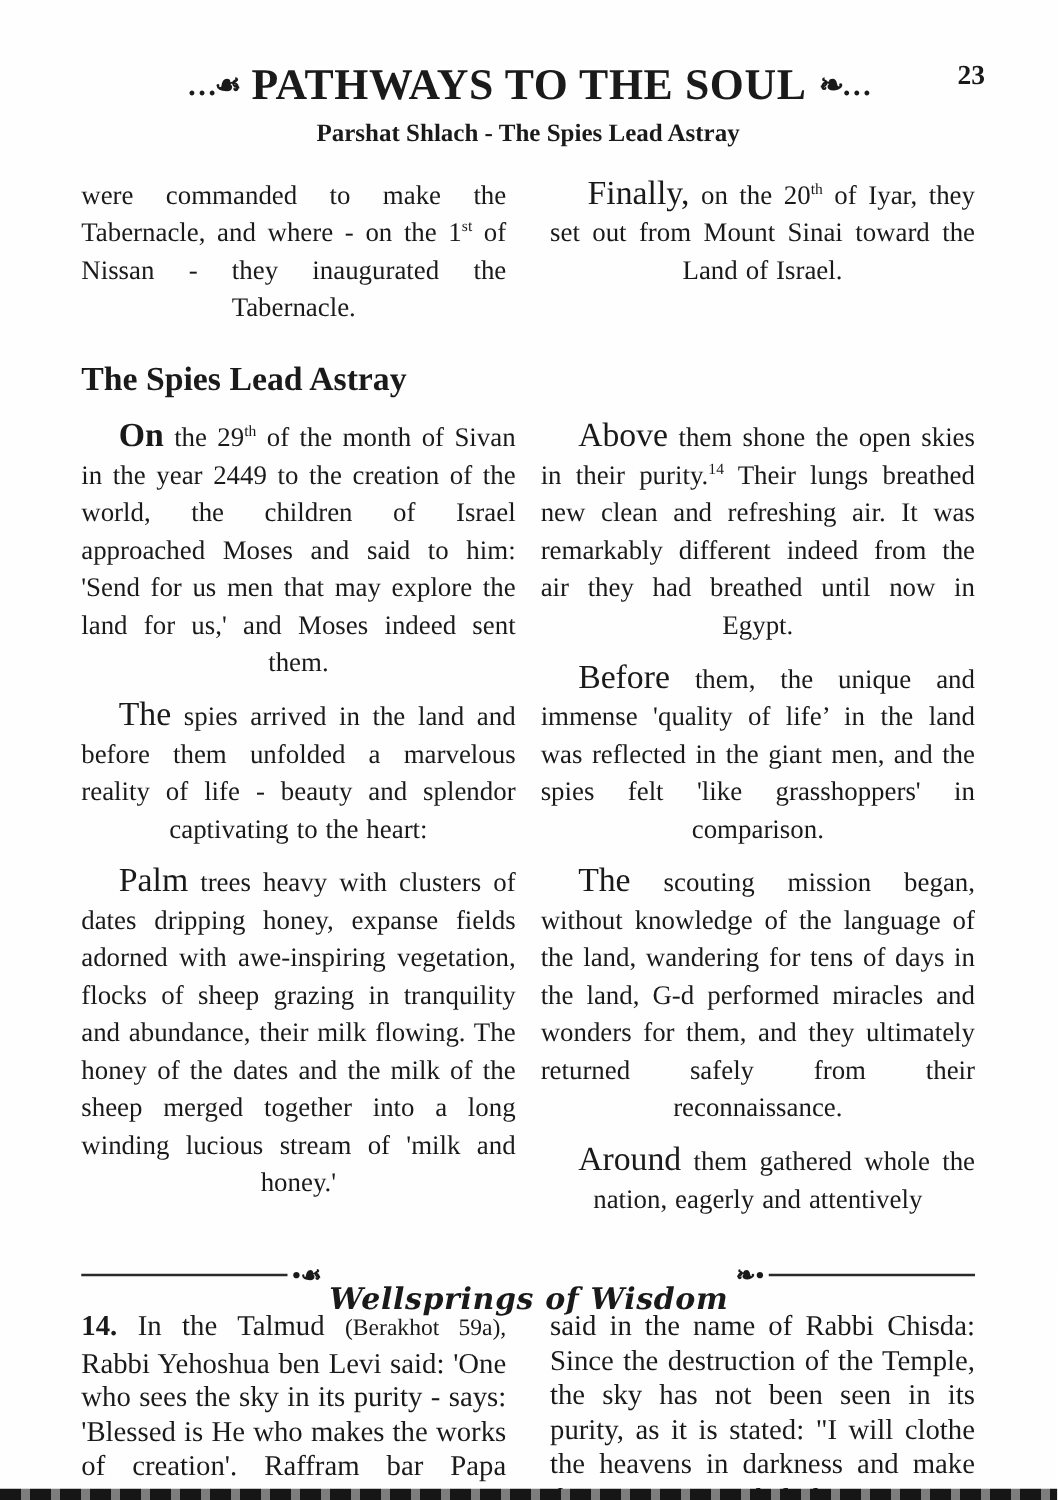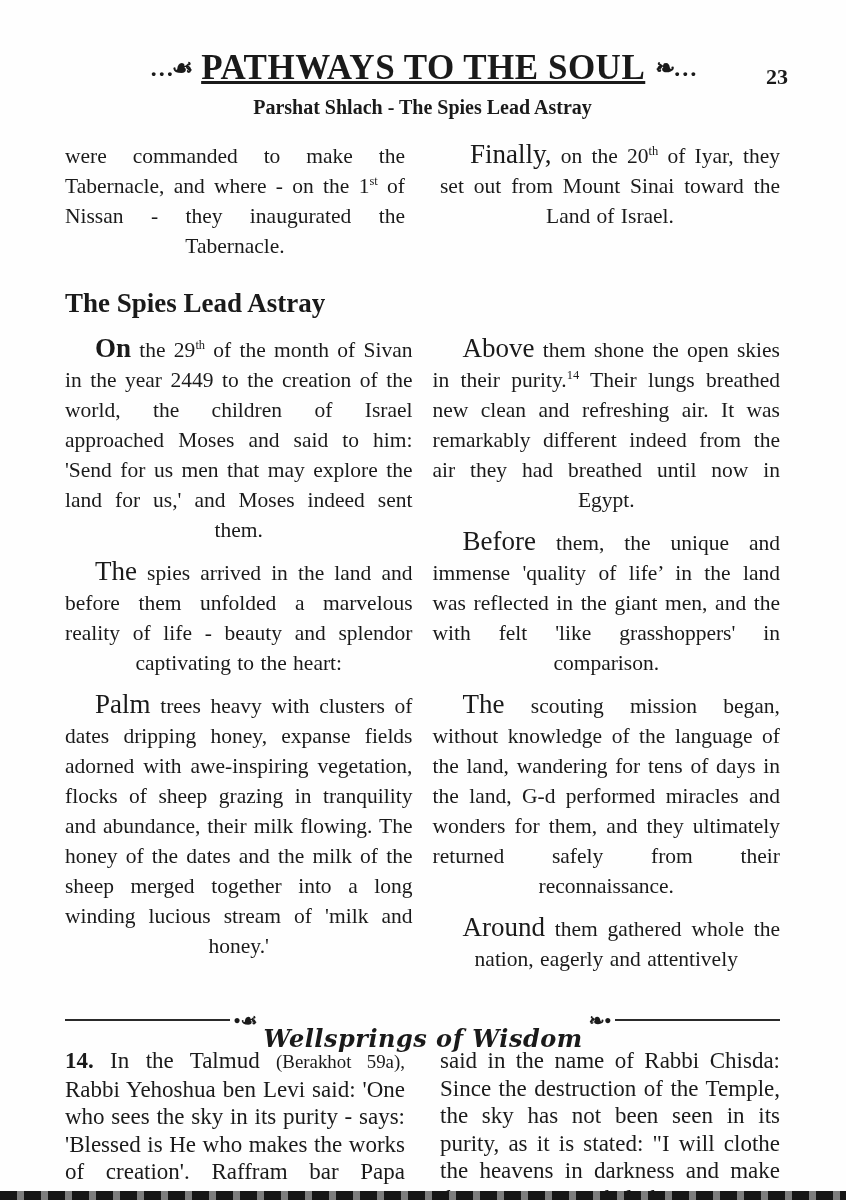--- a/index.html
+++ b/index.html
@@ -23,27 +23,26 @@
     align-items: center;
     justify-content: center;
     gap: 10px;
     height: 48px;
   }
   .title {
     font-size: 35px;
     font-weight: 700;
     letter-spacing: 0.5px;
     white-space: nowrap;
-    text-decoration: underline;
   }
   .ornament { font-size: 24px; font-weight: 700; letter-spacing: -2px; }
   .page-number {
     position: absolute;
     right: -8px;
-    top: 20px;
+    top: 3px;
     font-size: 22px;
     font-weight: 700;
   }
   .subtitle {
     text-align: center;
     font-size: 20px;
     font-weight: 700;
     margin-top: 4px;
   }
 
@@ -153,21 +152,21 @@
     <div class="section-heading">The Spies Lead Astray</div>
 
     <div class="cols main-cols">
       <div class="col">
           <p class="para indent"><span class="seg-bold-lead">On</span><span class="seg-normal"> the 29</span><span class="seg-sup">th</span><span class="seg-normal"> of the month of Sivan in the year 2449 to the creation of the world, the children of Israel approached Moses and said to him: 'Send for us men that may explore the land for us,' and Moses indeed sent them.</span></p>
           <p class="para indent"><span class="seg-lead">The</span><span class="seg-normal"> spies arrived in the land and before them unfolded a marvelous reality of life - beauty and splendor captivating to the heart:</span></p>
           <p class="para indent"><span class="seg-lead">Palm</span><span class="seg-normal"> trees heavy with clusters of dates dripping honey, expanse fields adorned with awe-inspiring vegetation, flocks of sheep grazing in tranquility and abundance, their milk flowing. The honey of the dates and the milk of the sheep merged together into a long winding lucious stream of 'milk and honey.'</span></p>
         </div>
       <div class="col">
           <p class="para indent"><span class="seg-lead">Above</span><span class="seg-normal"> them shone the open skies in their purity.</span><span class="seg-sup">14</span><span class="seg-normal"> Their lungs breathed new clean and refreshing air. It was remarkably different indeed from the air they had breathed until now in Egypt.</span></p>
-          <p class="para indent"><span class="seg-lead">Before</span><span class="seg-normal"> them, the unique and immense 'quality of life’ in the land was reflected in the giant men, and the with felt 'like grasshoppers' in comparison.</span></p>
+          <p class="para indent"><span class="seg-lead">Before</span><span class="seg-normal"> them, the unique and immense 'quality of life’ in the land was reflected in the giant men, and the spies felt 'like grasshoppers' in comparison.</span></p>
           <p class="para indent"><span class="seg-lead">The</span><span class="seg-normal"> scouting mission began, without knowledge of the language of the land, wandering for tens of days in the land, G-d performed miracles and wonders for them, and they ultimately returned safely from their reconnaissance.</span></p>
           <p class="para indent"><span class="seg-lead">Around</span><span class="seg-normal"> them gathered whole the nation, eagerly and attentively</span></p>
         </div>
     </div>
 
     <div class="divider">
       <span class="line"></span>
       <span class="label-wrap">
         <span class="orn">•☙</span>
         <span class="label">Wellsprings of Wisdom</span>

